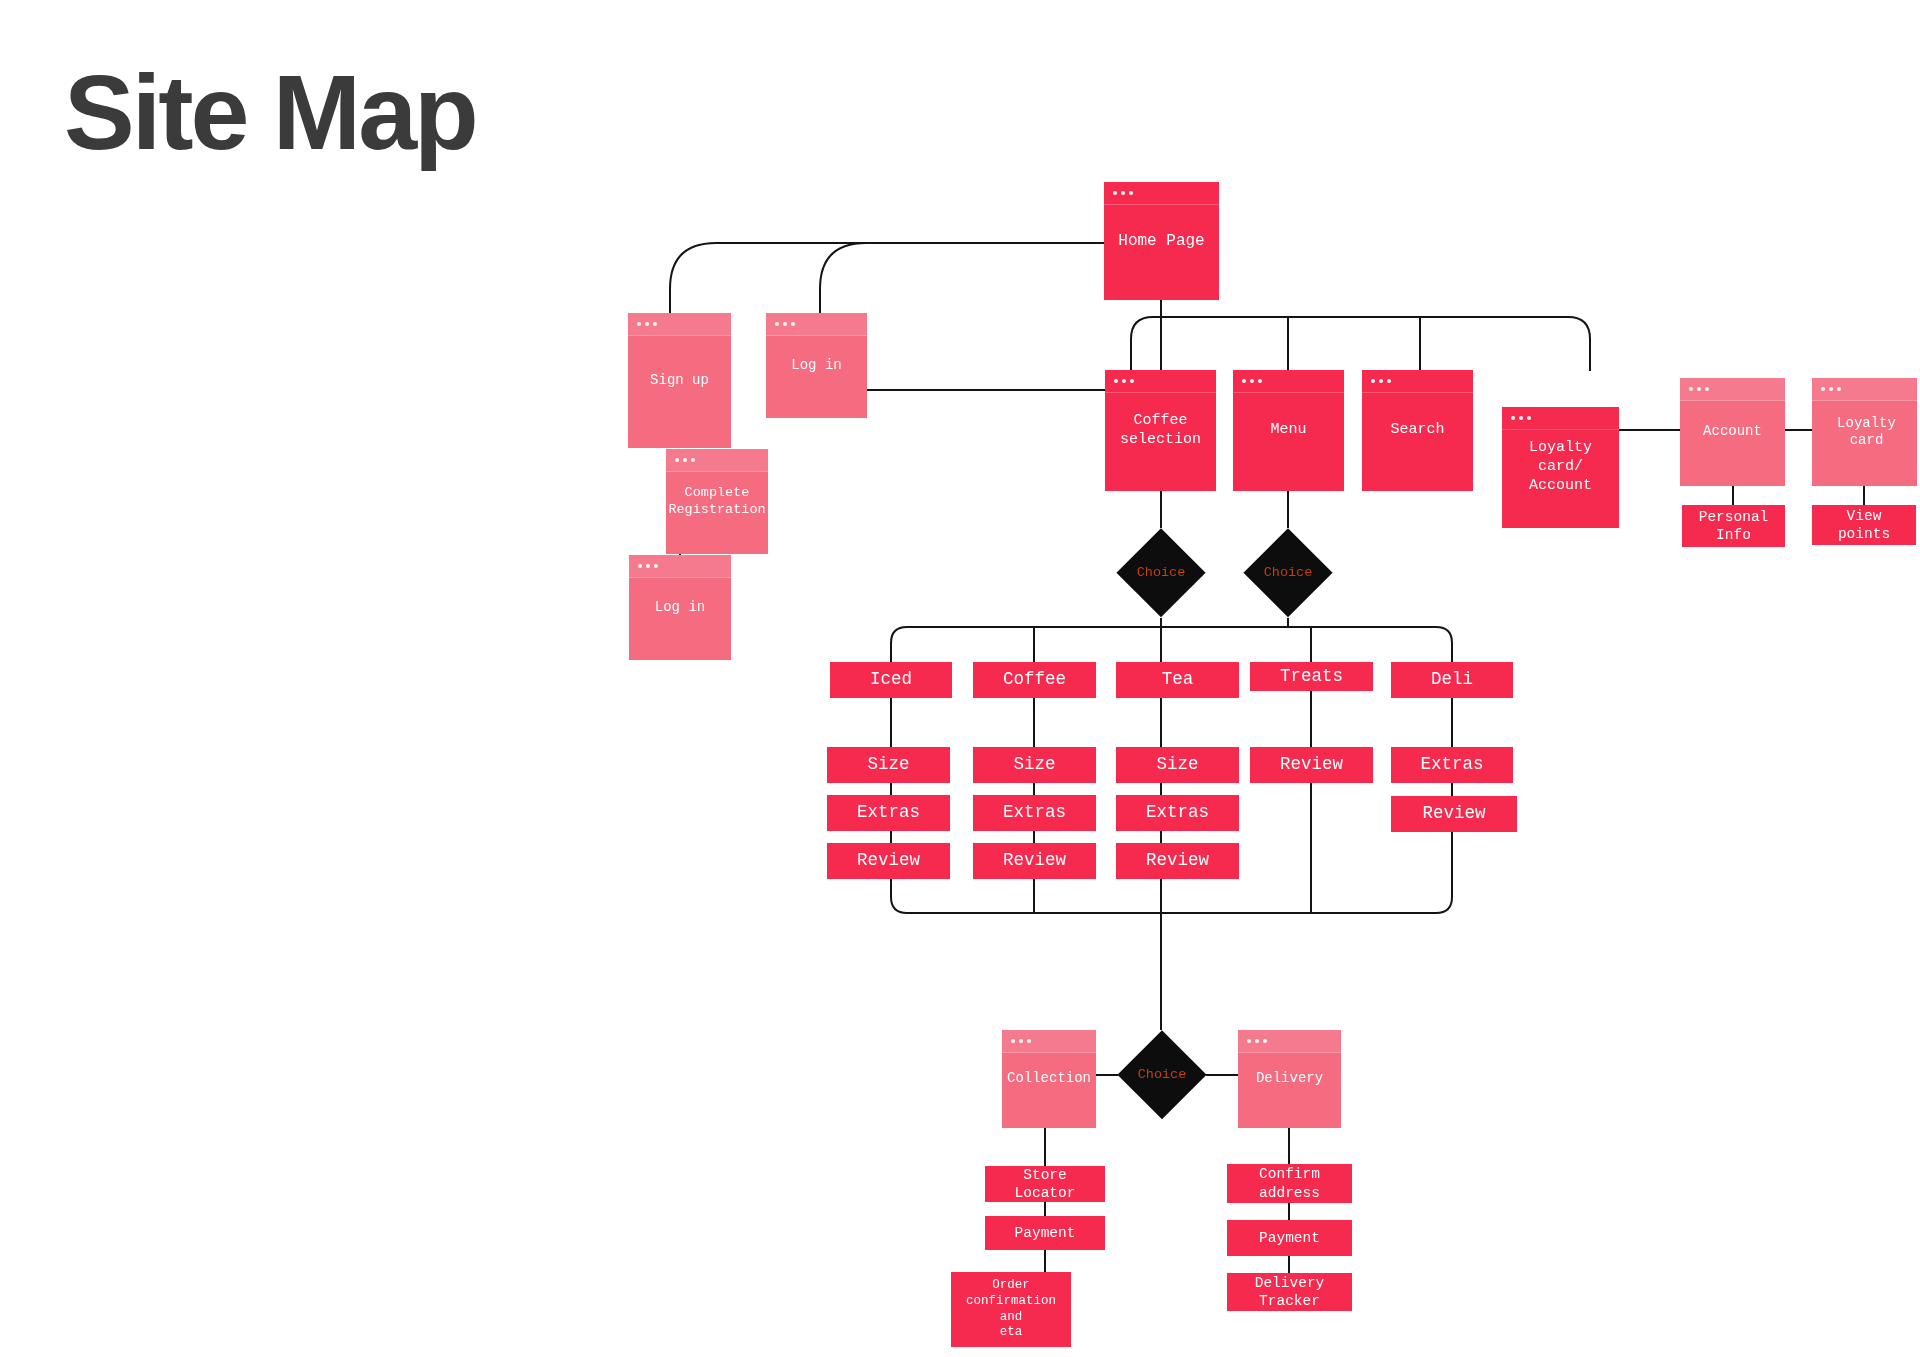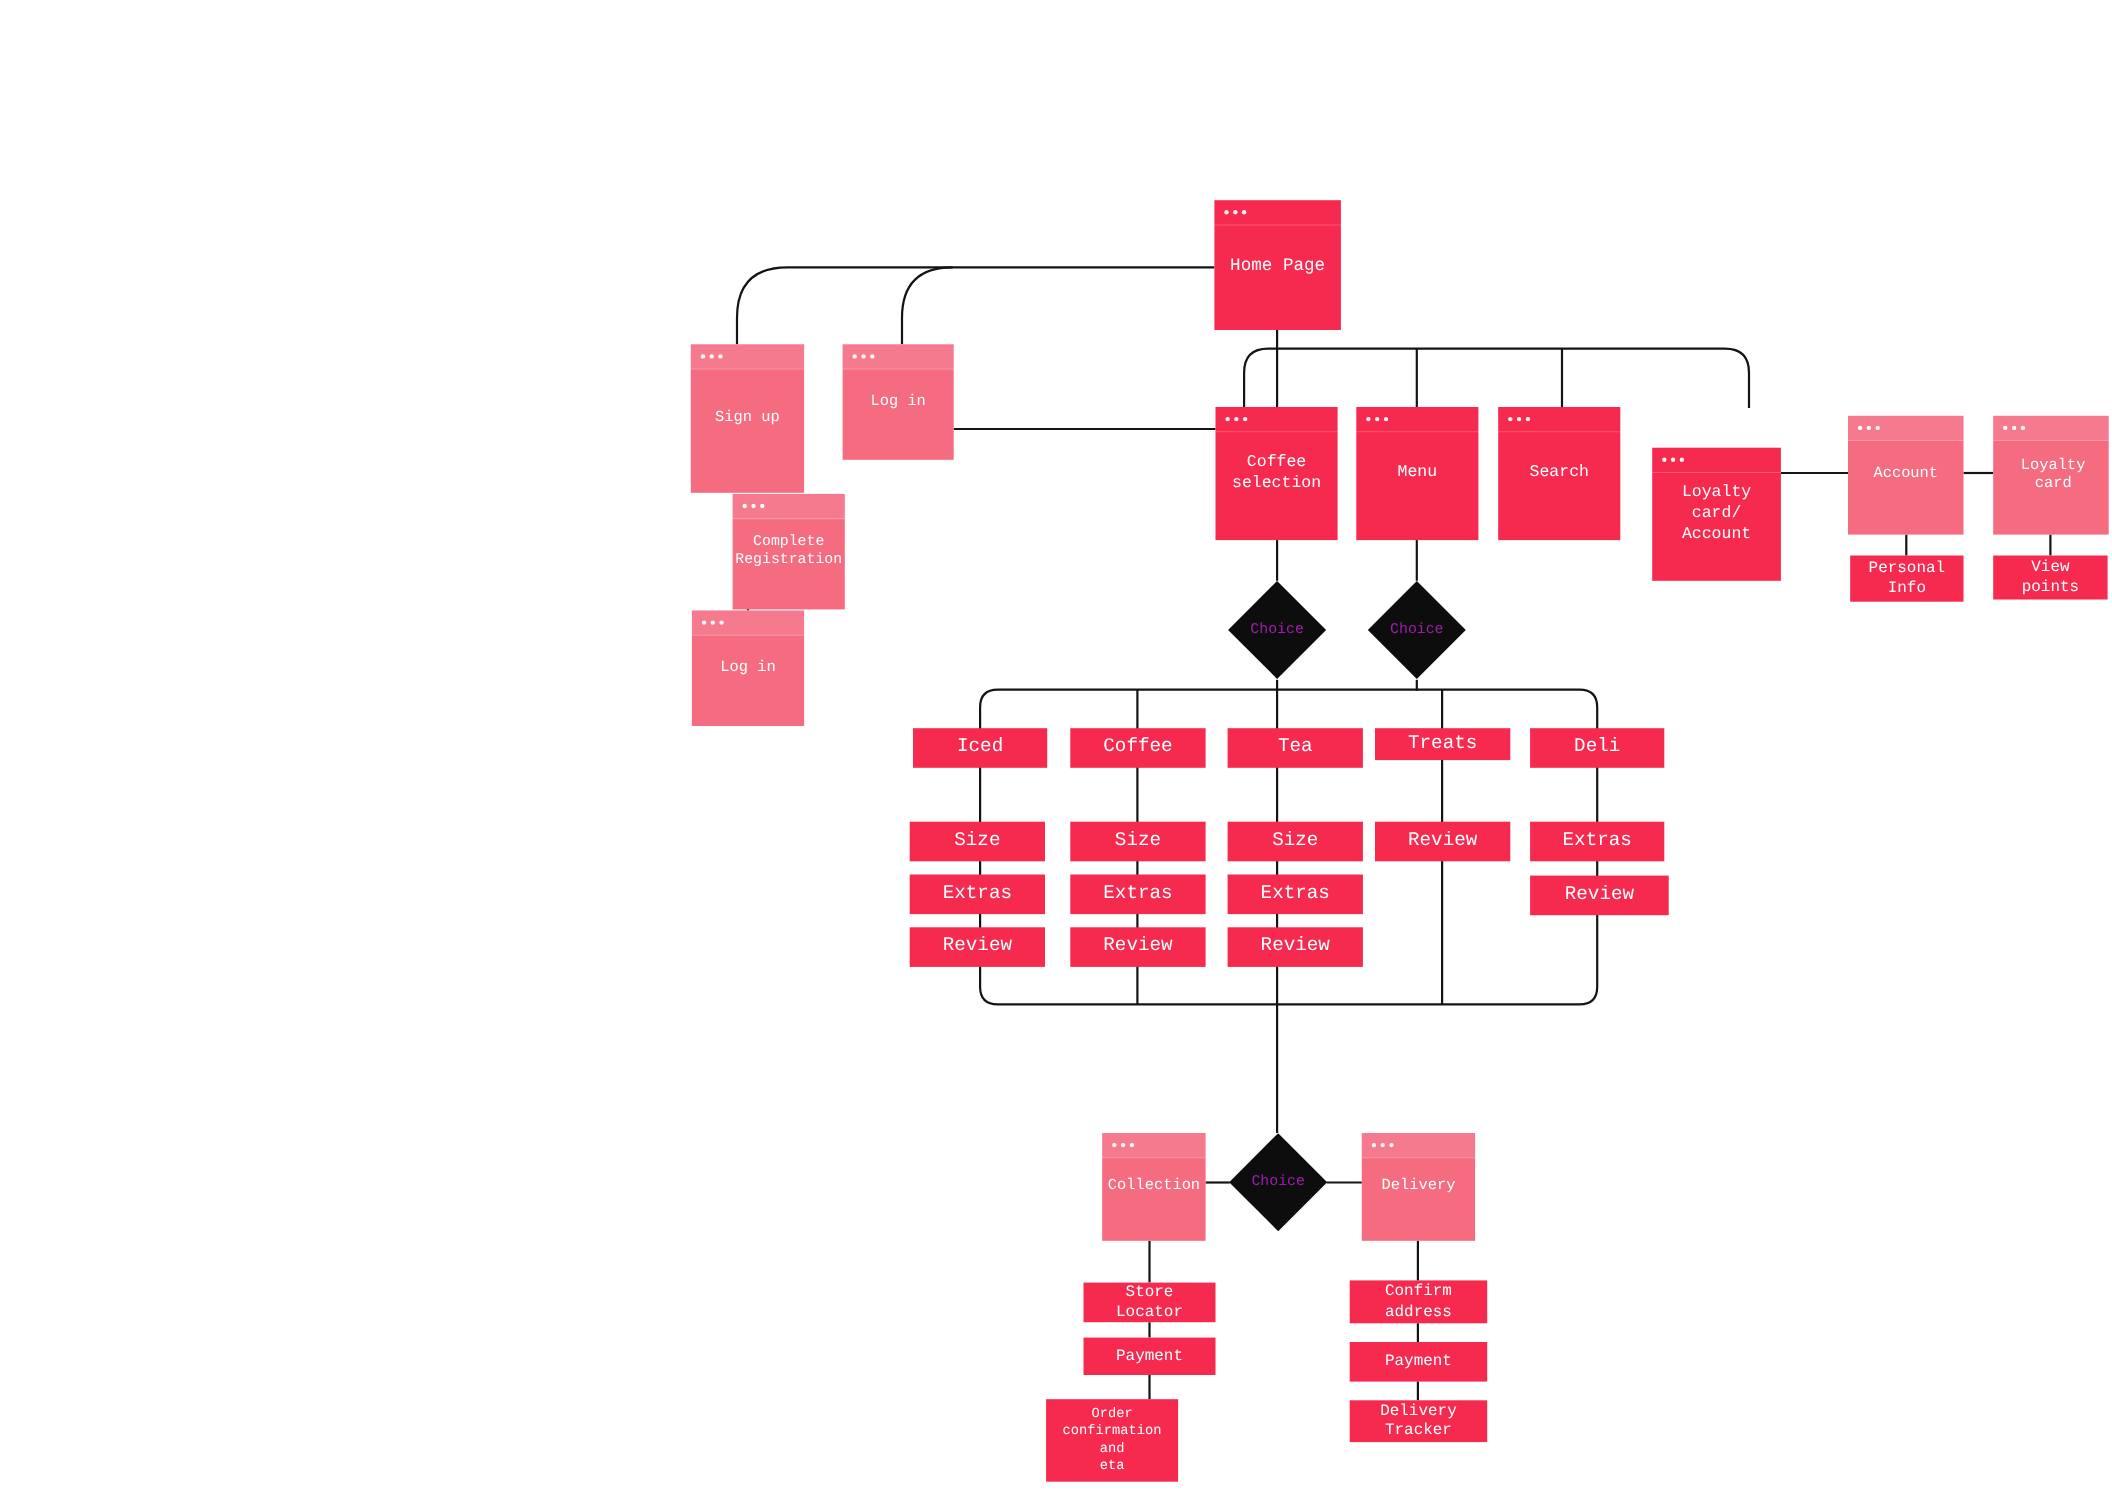--- a/index.html
+++ b/index.html
@@ -25,26 +25,27 @@
   .window-red .header,.window-light .header{
     position:absolute;left:0;top:0;right:0;height:22px;
     display:flex;align-items:center;gap:4px;padding-left:9px;
     border-bottom:1px solid rgba(255,255,255,0.22);
   }
   .window-light .header{background:rgba(255,255,255,0.10);}
   .dot{width:4px;height:4px;border-radius:50%;background:#fff;opacity:.95;display:inline-block;}
   .diamond{position:absolute;display:flex;align-items:center;justify-content:center;}
   .diamond .shape{position:absolute;left:50%;top:50%;width:70.5%;height:70.5%;
     transform:translate(-50%,-50%) rotate(45deg);background:var(--diamond,#0d0d0d);}
-  .diamond .label{position:relative;color:#a21caf;z-index:2;padding:0;}
+  .diamond .label{position:relative;color:#c2410c;z-index:2;padding:0;}
 </style>
 </head>
 <body>
 
 <div id="canvas">
+  <div class="page-title">Site Map</div>
 
   <svg class="connectors" width="1920" height="1357" viewBox="0 0 1920 1357">
     <path d="M 1104 243 L 716 243 Q 670 243 670 289 L 670 313"></path>
     <path d="M 866 243 Q 820 243 820 289 L 820 313"></path>
     <path d="M 679 418 L 679 437"></path>
     <path d="M 680 542 L 680 555"></path>
     <path d="M 867 390 L 1105 390"></path>
     <path d="M 1161 300 L 1161 370"></path>
     <path d="M 1131 370 L 1131 339 Q 1131 317 1153 317 L 1568 317 Q 1590 317 1590 339 L 1590 371"></path>
     <path d="M 1288 317 L 1288 370"></path>

